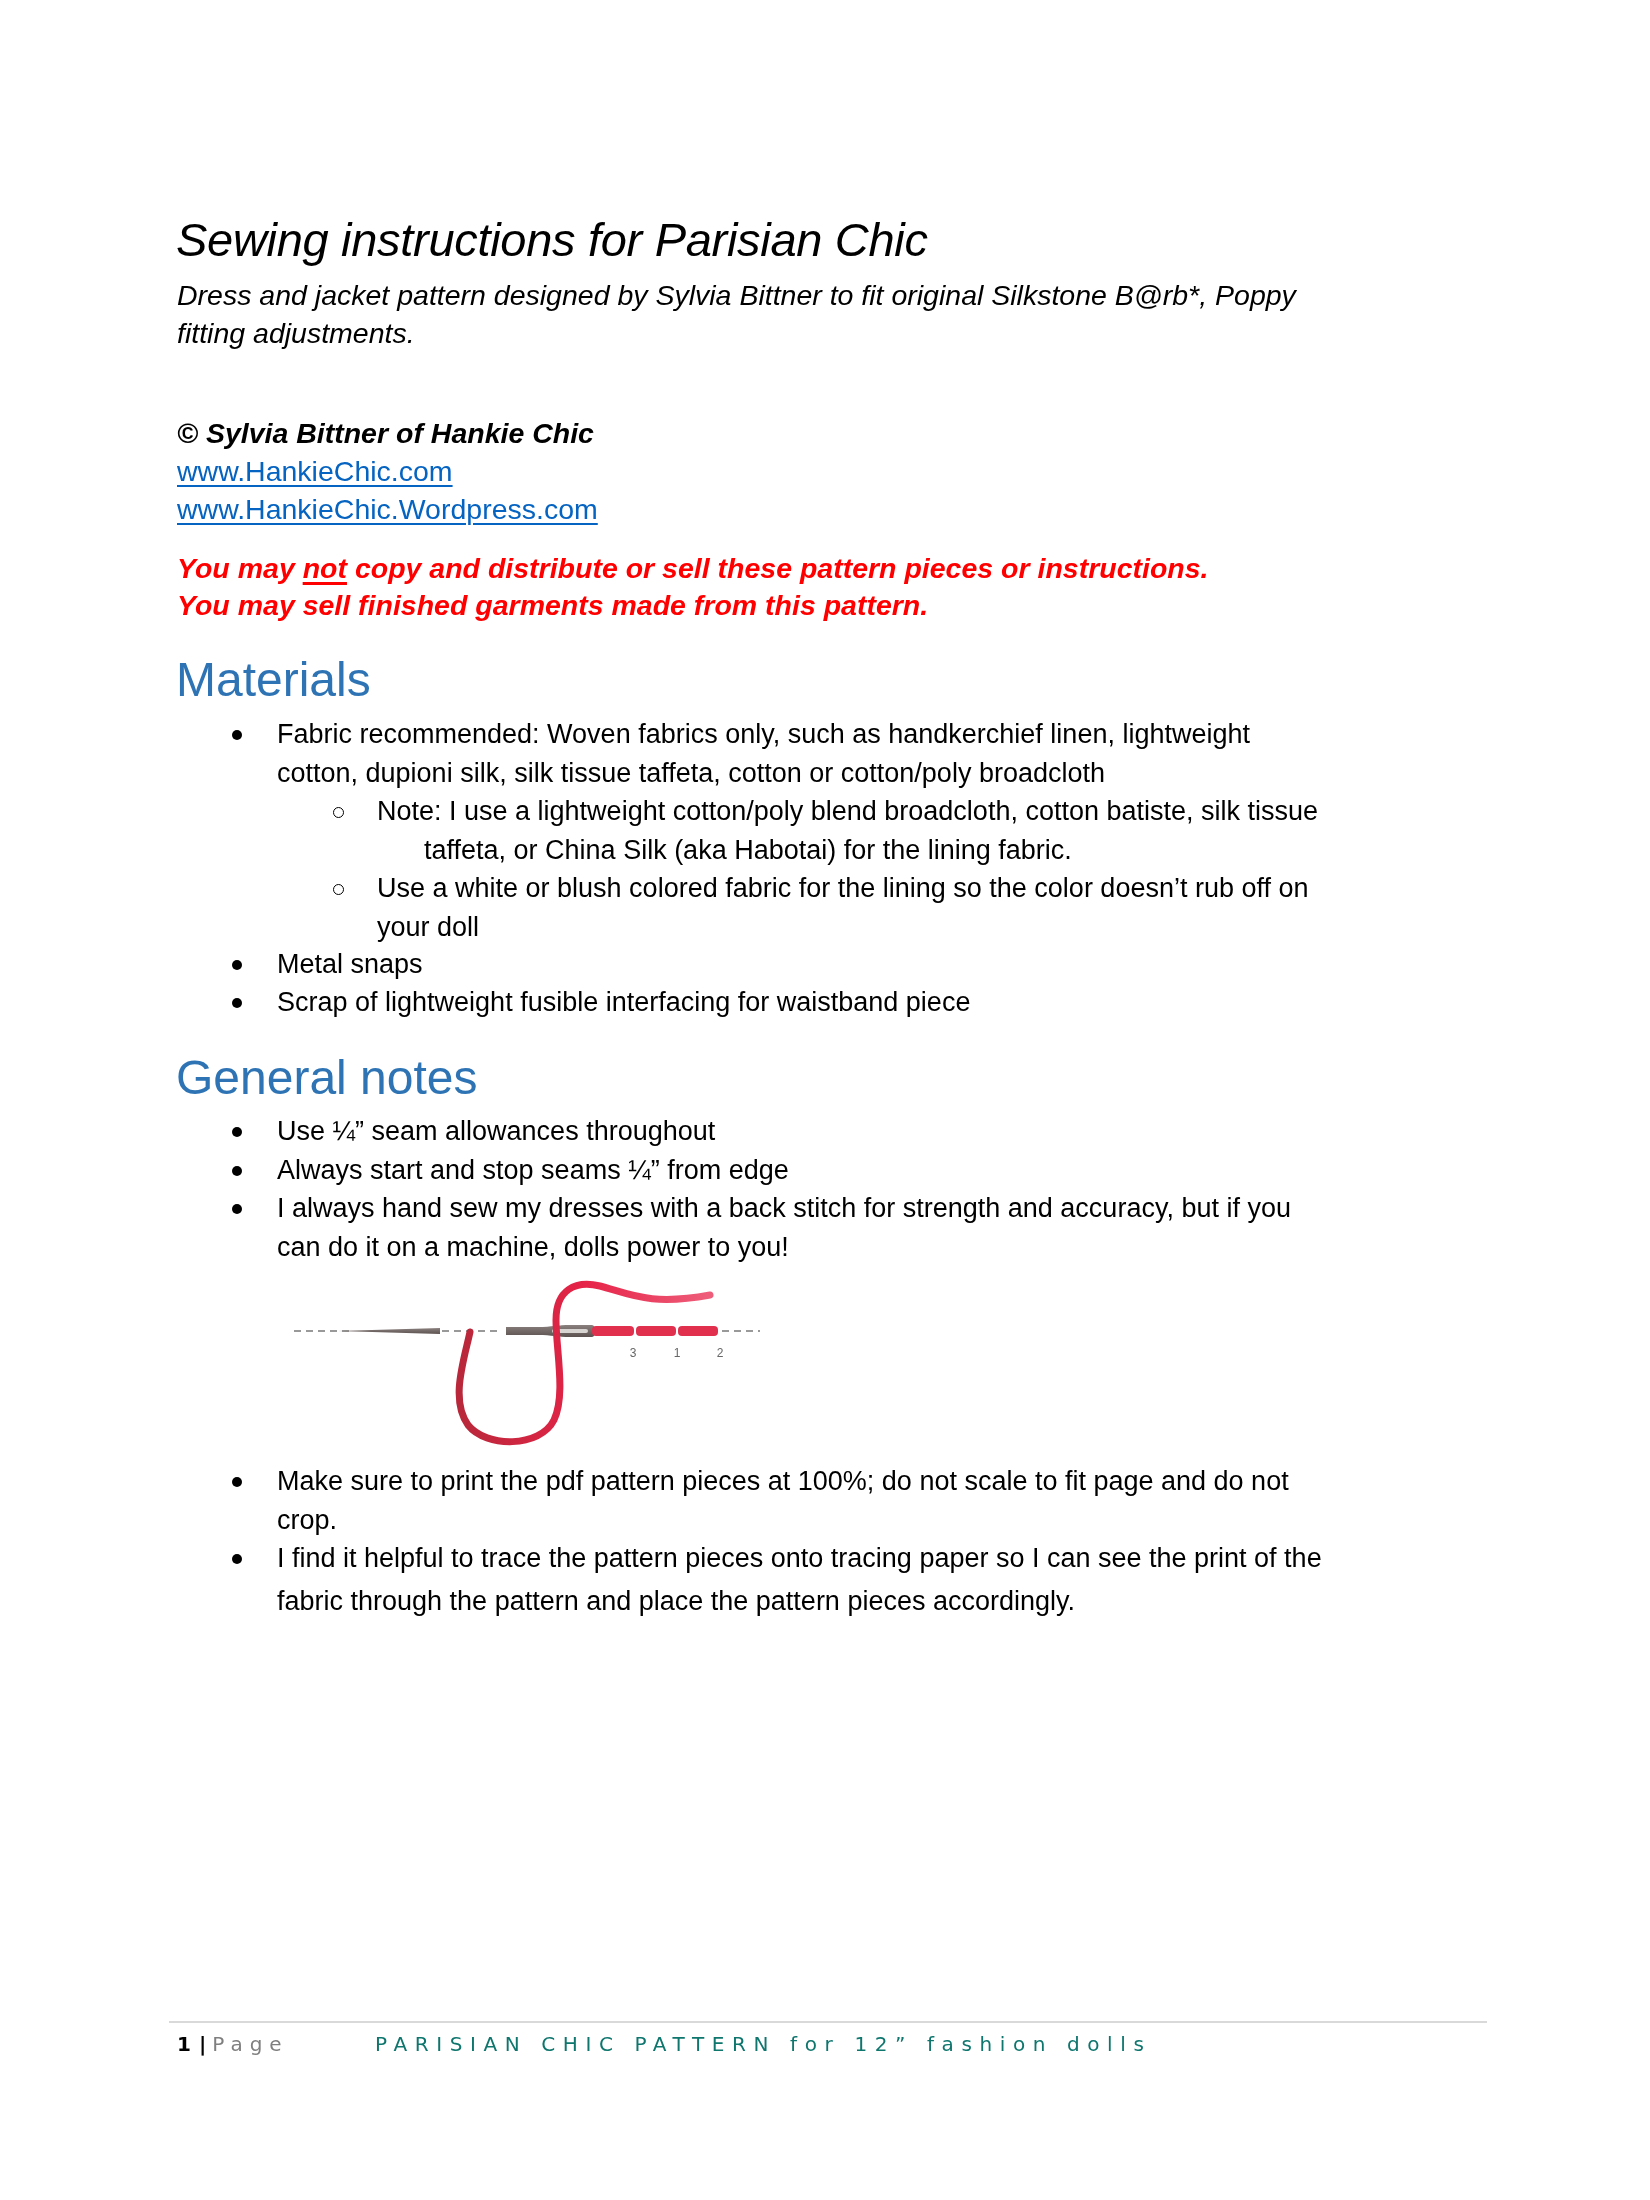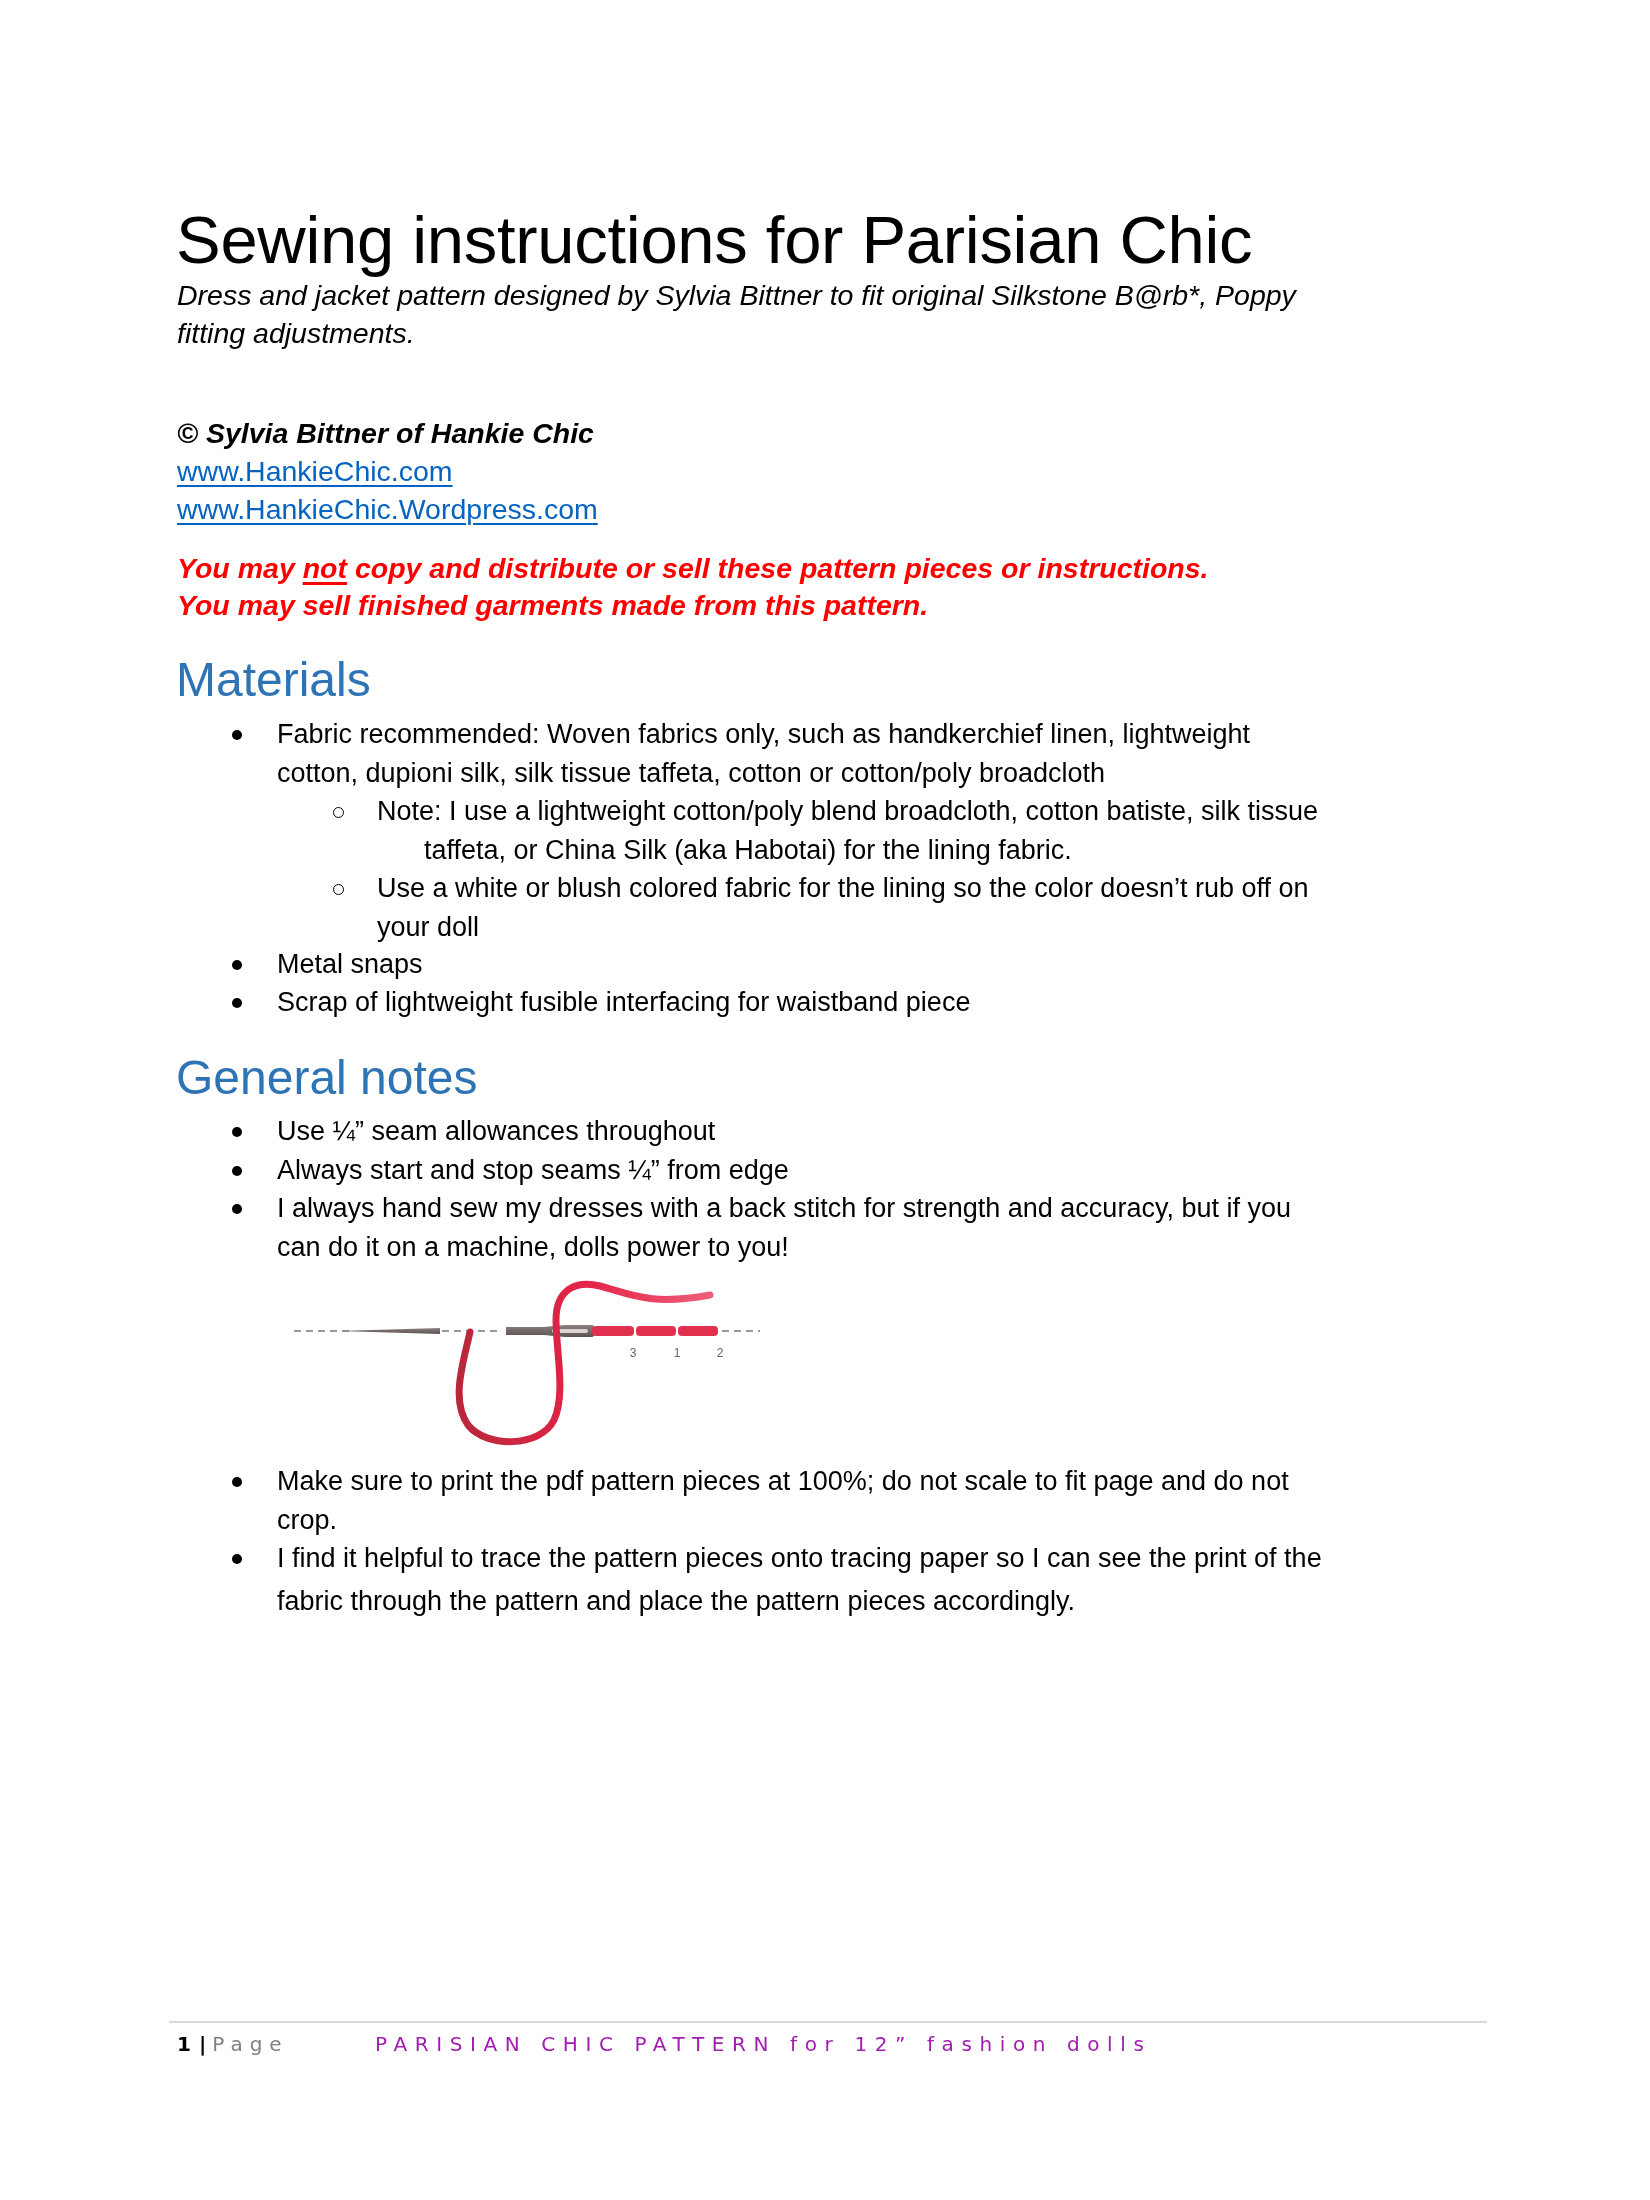--- a/index.html
+++ b/index.html
@@ -1,40 +1,40 @@
 <!DOCTYPE html>
 <html><head>
 <meta charset="utf-8">
 <style>
   html, body { margin: 0; padding: 0; background: #ffffff; }
   body { width: 1650px; height: 2200px; position: relative; overflow: hidden;
          font-family: "Liberation Sans", sans-serif; color: #000; }
   .abs { position: absolute; }
-  .title { left: 176px; top: 200px; font-size: 67px; line-height: 80px; white-space: nowrap; letter-spacing: -0.3px; }
+  .title { left: 176px; top: 200px; font-size: 47px; line-height: 80px; white-space: nowrap; letter-spacing: -0.3px; font-style: italic; }
   .subtitle { left: 177px; top: 276px; width: 1300px; font-size: 28.5px; line-height: 38px; font-style: italic; }
   .subtitle p { margin: 0; white-space: nowrap; }
   .copyright { left: 177px; top: 414px; font-size: 28.5px; line-height: 38px; font-style: italic; font-weight: bold; white-space: nowrap; }
   .link { left: 177px; font-size: 28.5px; line-height: 38px; color: #0563C1; text-decoration: underline; text-decoration-thickness: 2px; text-underline-offset: 4px; white-space: nowrap; cursor: pointer; }
   .warning { left: 177px; font-size: 28.5px; line-height: 38px; color: #FF0000; font-style: italic; font-weight: bold; white-space: nowrap; }
   .warning .u { text-decoration: underline; text-decoration-thickness: 3px; text-underline-offset: 4px; }
   .heading { left: 176px; font-size: 48px; line-height: 48px; color: #2E74B5; white-space: nowrap; }
   .list { left: 0; width: 1650px; }
   .item { position: absolute; font-size: 27px; line-height: 38.5px; white-space: nowrap; }
   .item .bullet { position: absolute; width: 10px; height: 10px; border-radius: 50%; background: #000; }
   .item .sub-bullet { position: absolute; width: 11px; height: 11px; border-radius: 50%; border: 1.5px solid #000; box-sizing: border-box; }
   .item .txt { position: absolute; }
   .l1 .bullet { left: -45px; top: 15px; }
   .l2 .sub-bullet { left: -44px; top: 15px; }
   .figure { left: 290px; top: 1280px; width: 480px; height: 170px; }
   .footer-rule { left: 169px; top: 2021px; width: 1318px; height: 2px; background: #D9D9D9; }
   .footer { left: 177px; top: 2028px; font-family: "DejaVu Sans", sans-serif; font-size: 20px; line-height: 32px; white-space: nowrap; }
   .footer .pnum { font-weight: bold; color: #000; }
   .footer .sep { font-weight: bold; color: #000; margin: 0 6px 0 8px; }
   .footer .pg { color: #7F7F7F; letter-spacing: 7px; }
-  .footer .ft { color: #a21caf; letter-spacing: 7.6px; position: absolute; left: 198px; top: 0; }
+  .footer .ft { color: #0f766e; letter-spacing: 7.6px; position: absolute; left: 198px; top: 0; }
 </style>
 </head>
 <body>
 
 <div class="abs title">Sewing instructions for Parisian Chic</div>
 
 <div class="abs subtitle">
   <p>Dress and jacket pattern designed by Sylvia Bittner to fit original Silkstone B@rb*, Poppy</p>
   <p>fitting adjustments.</p>
 </div>

